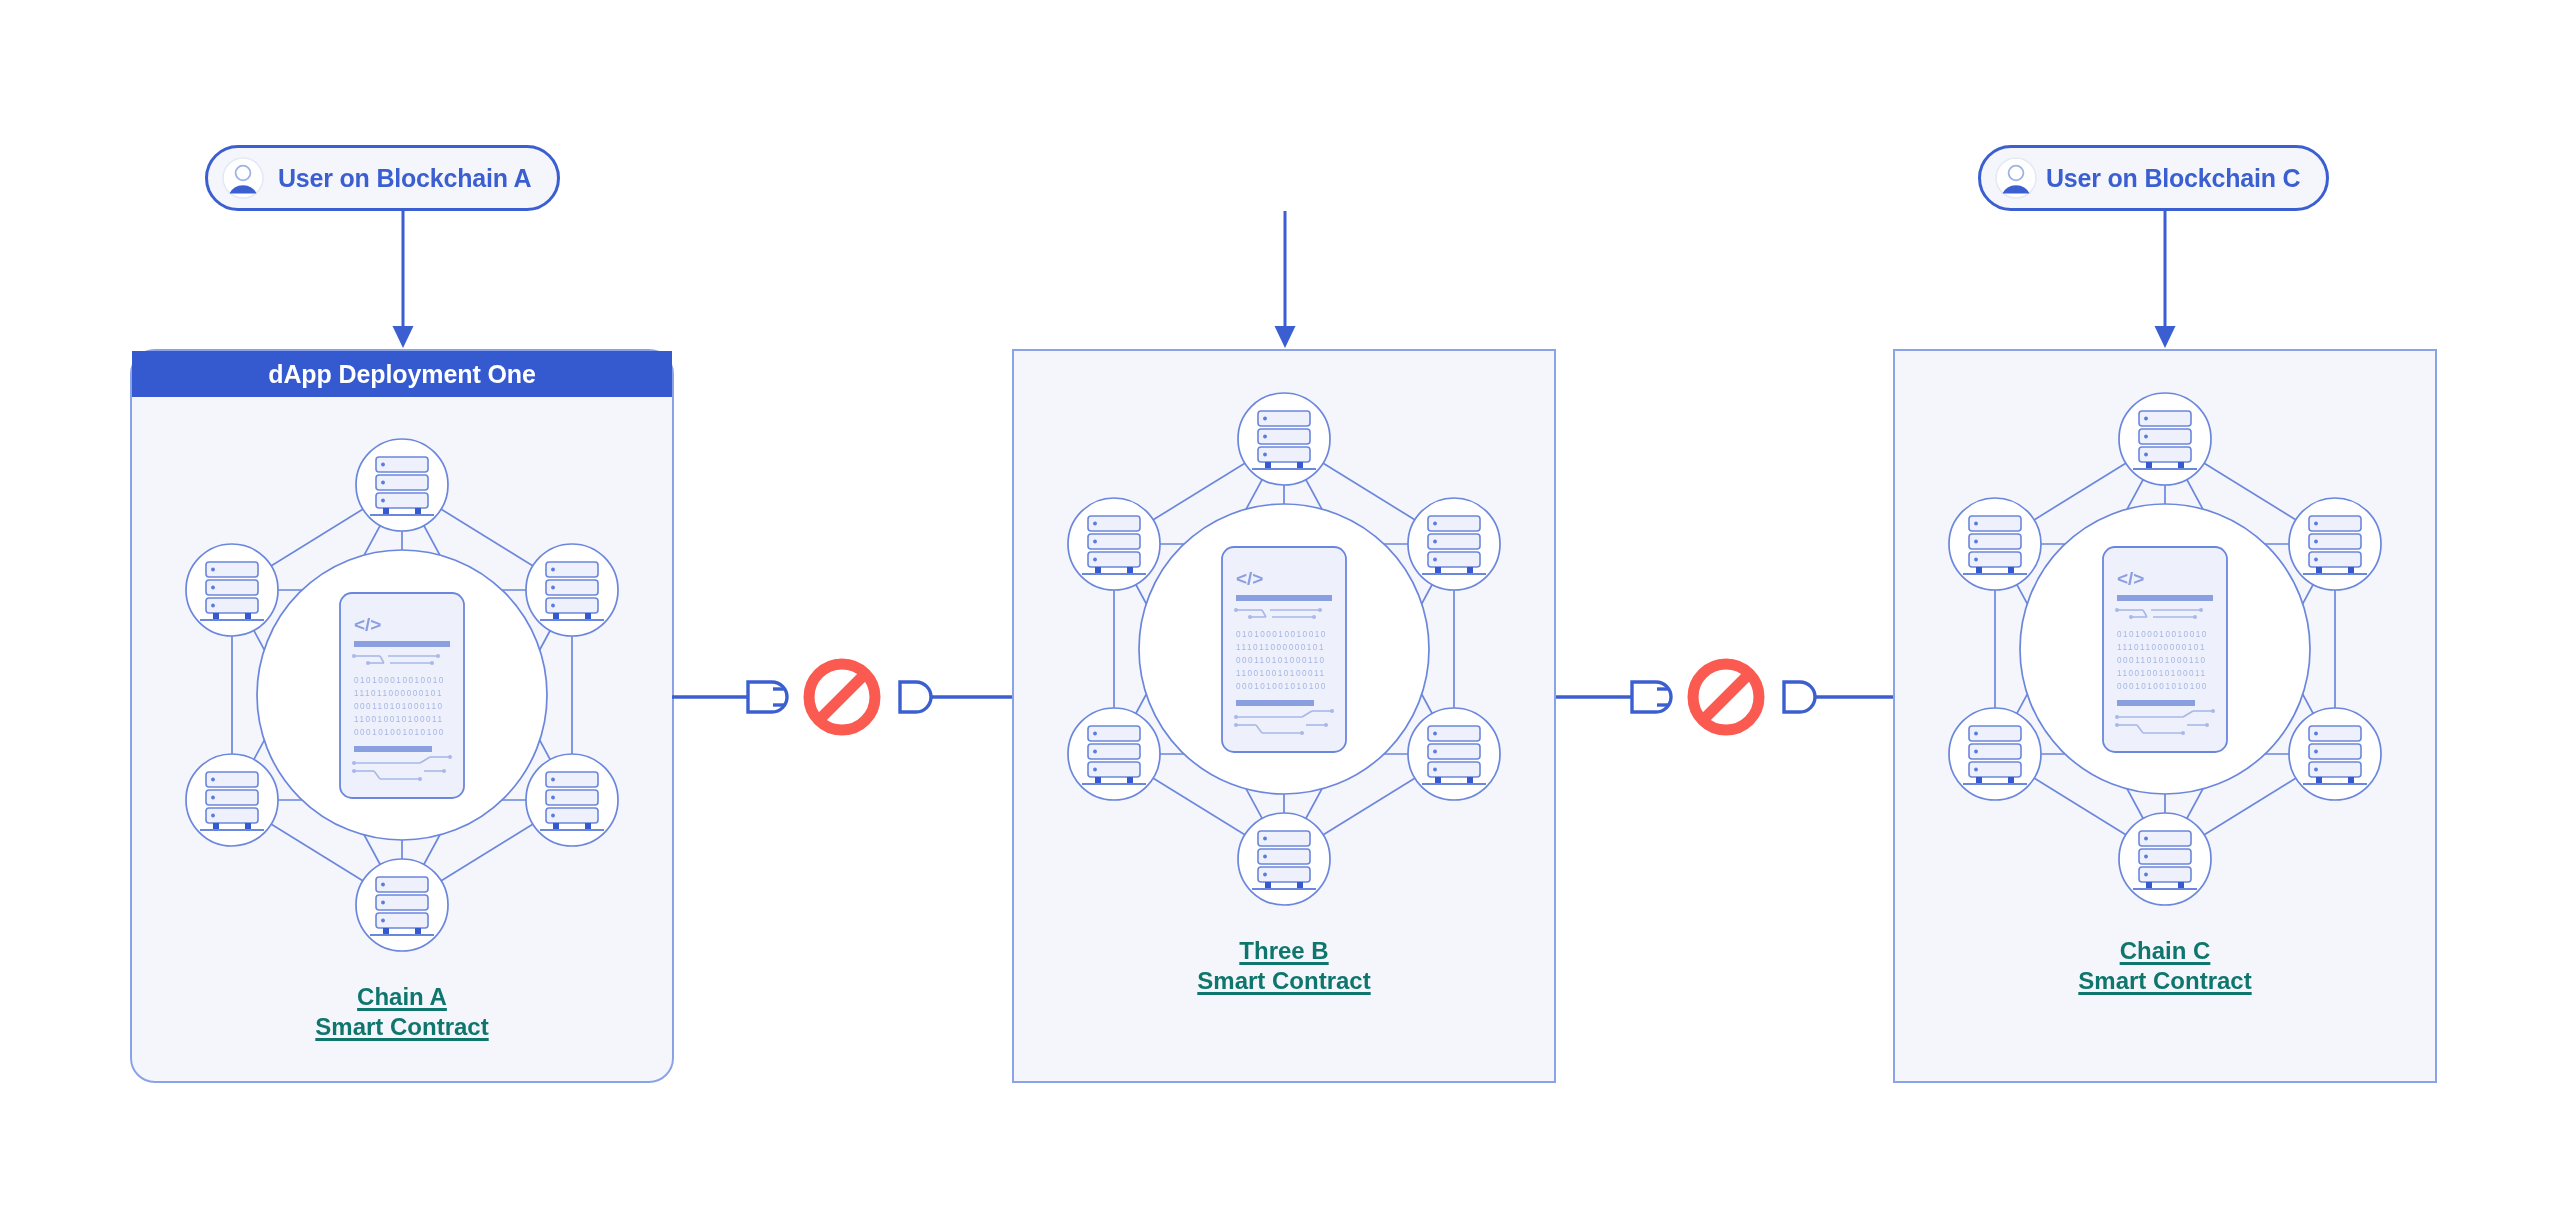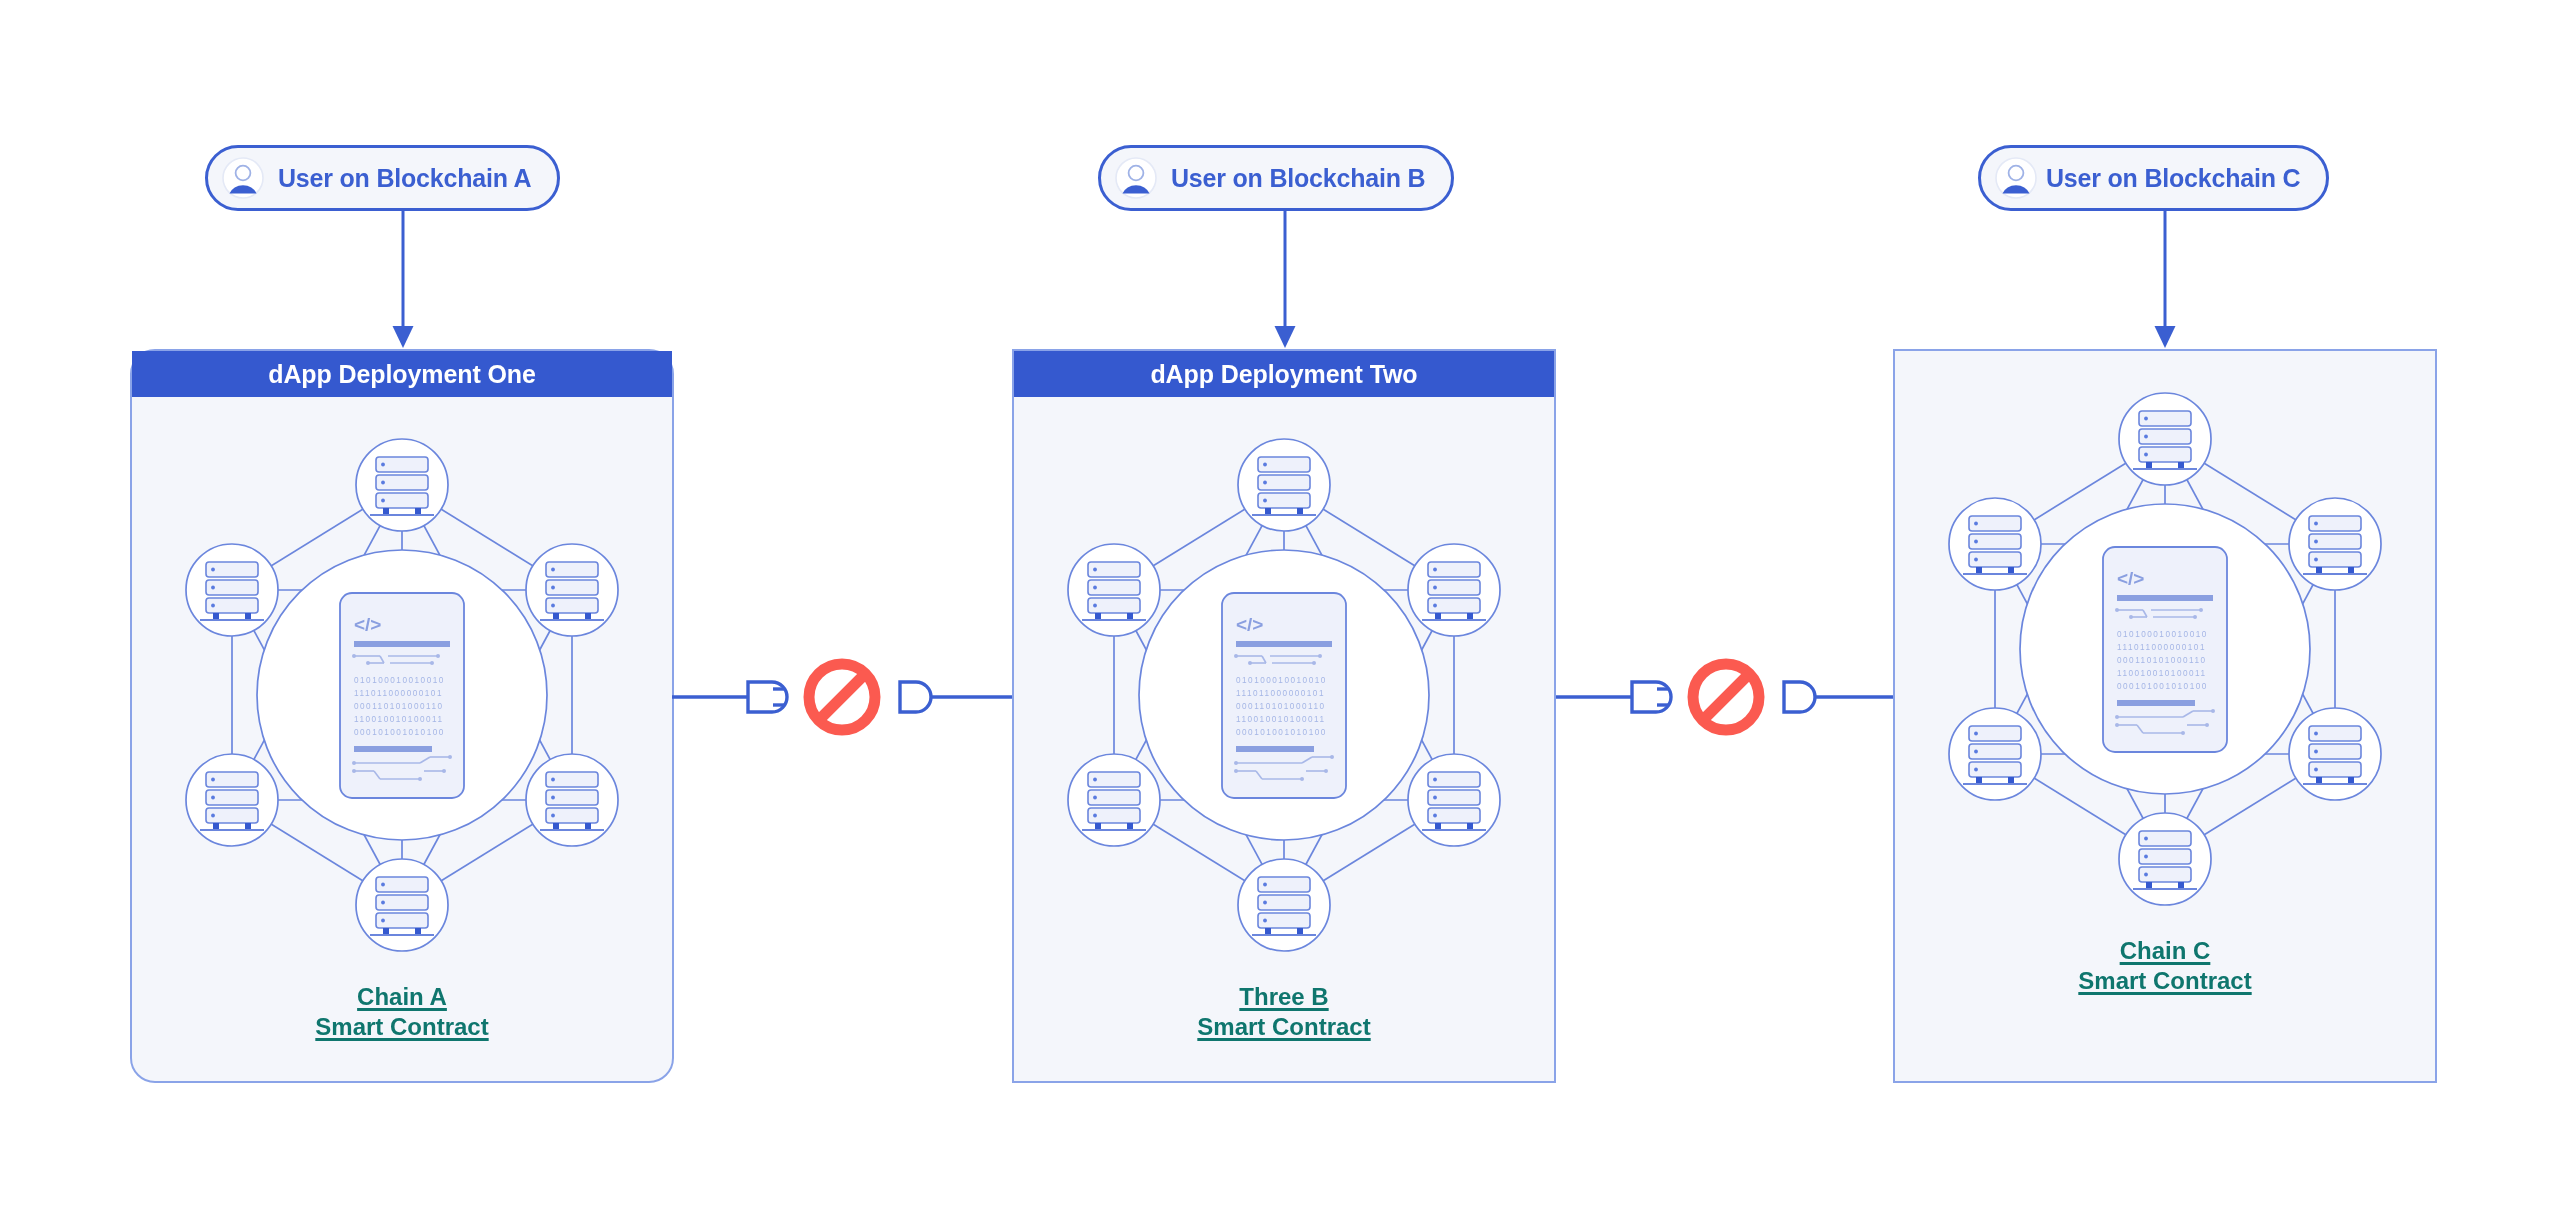--- a/index.html
+++ b/index.html
@@ -295,40 +295,29 @@
         <circle cx="170" cy="55" r="33" fill="none" stroke="#fb5a50" stroke-width="11"></circle>
         <line x1="147" y1="78" x2="193" y2="32" stroke="#fb5a50" stroke-width="11"></line>
       </g>
       <g>
         <path d="M228 40 h16 a15 15 0 0 1 0 30 h-16 z" fill="#ffffff" stroke="#3b5fd1" stroke-width="3.4"></path>
       </g>
       <line x1="259" y1="55" x2="340" y2="55" stroke="#3b5fd1" stroke-width="3.4"></line>
     </svg>
   </div>
 
-  <div class="user-pill" style="left:1098px; top:137px;">
-    <span class="avatar">
-      <svg width="42" height="42" viewBox="0 0 42 42">
-        <circle cx="21" cy="21" r="20" fill="#ffffff" stroke="#e4e9f6" stroke-width="1.6"></circle>
-        <circle cx="21" cy="16" r="7.4" fill="none" stroke="#9fb2e6" stroke-width="1.8"></circle>
-        <path d="M7.5 36.5 A14.3 12.4 0 0 1 34.5 36.5 Z" fill="#3b5fd1"></path>
-      </svg>
-    </span>
-    <span class="user-label">User on Blockchain B</span>
-  </div>
 
   <div class="pill-arrow" style="left:1272px; top:203px; height:138px;">
     <svg width="26" height="138" viewBox="0 0 26 138">
       <line x1="13" y1="0" x2="13" y2="118" stroke="#3b5fd1" stroke-width="3"></line>
       <polygon points="13,137 2.5,115 23.5,115" fill="#3b5fd1"></polygon>
     </svg>
   </div>
 
   <div class="panel" style="left:1012px; top:341px; width:544px; height:734px;">
-    <div class="panel-header">dApp Deployment Two</div>
     <div class="panel-body">
       <div class="network">
         <svg width="480" height="540" viewBox="0 0 480 540">
           <g stroke="#6b86dd" stroke-width="1.7" fill="none">
             <line x1="240" y1="60" x2="70" y2="165"></line>
             <line x1="240" y1="60" x2="410" y2="165"></line>
             <line x1="70" y1="165" x2="410" y2="165"></line>
             <line x1="70" y1="165" x2="70" y2="375"></line>
             <line x1="410" y1="165" x2="410" y2="375"></line>
             <line x1="70" y1="375" x2="410" y2="375"></line>

